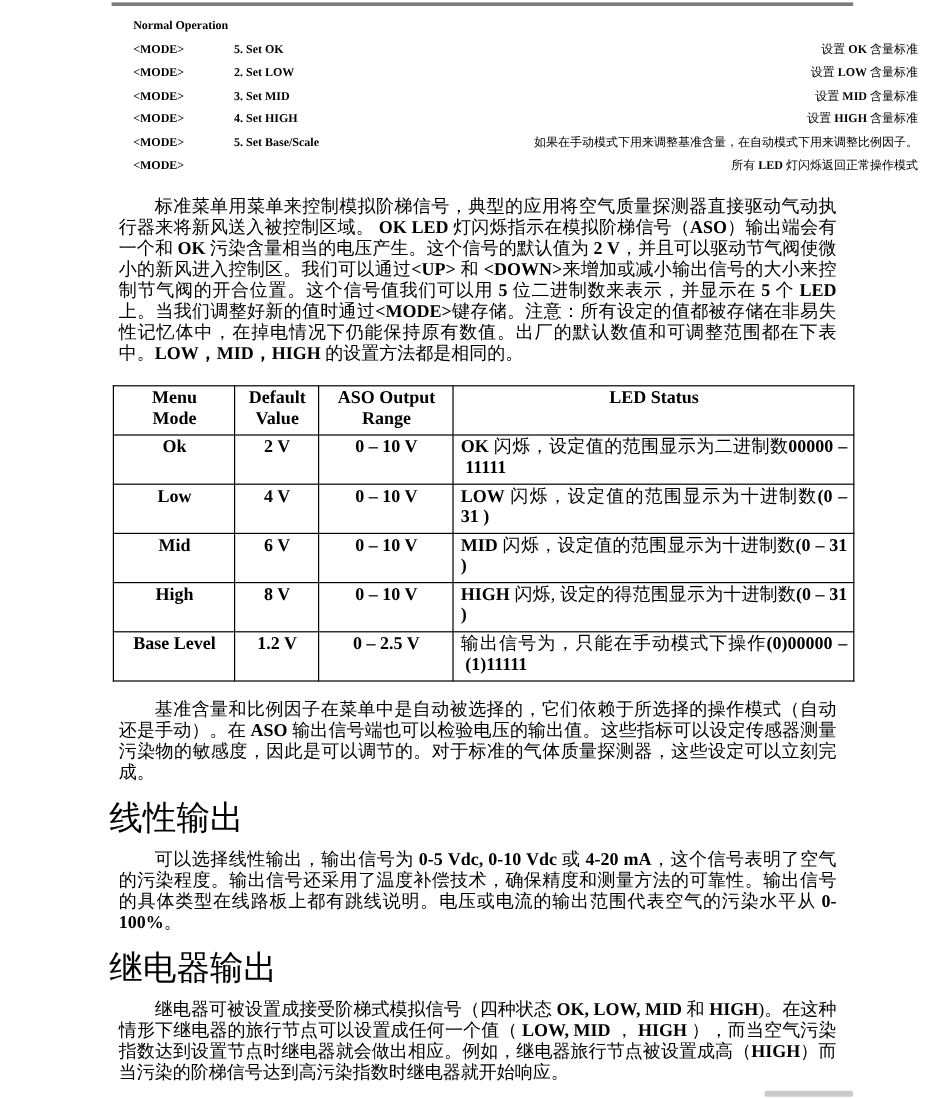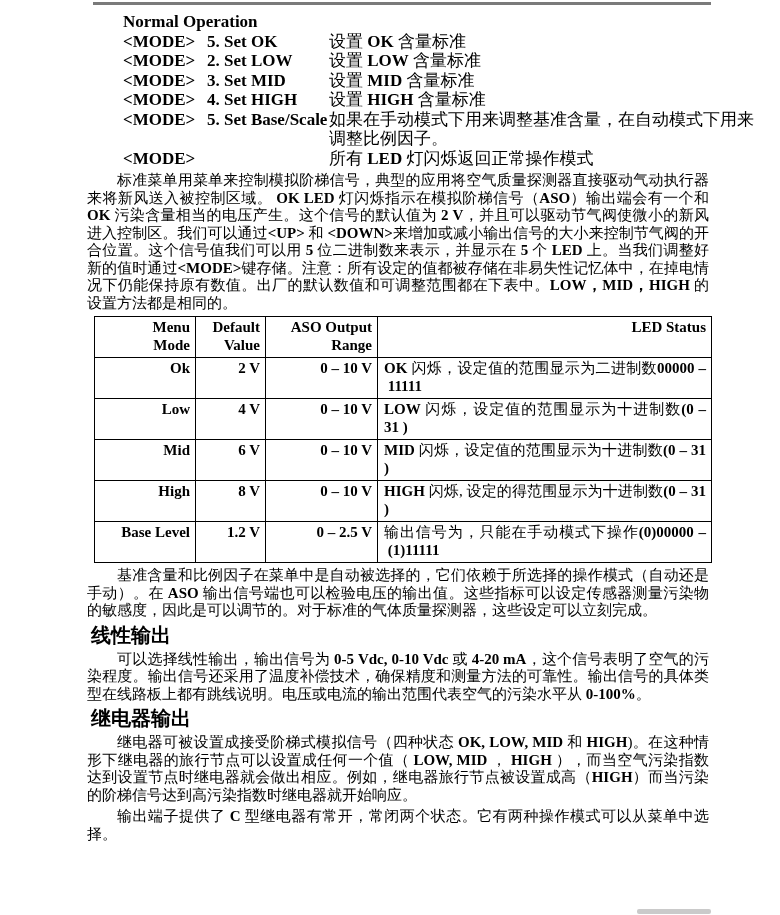--- a/index.html
+++ b/index.html
@@ -9,44 +9,44 @@
     font-family:"Liberation Serif","DejaVu Serif",serif;
   }
   .page { position:absolute; left:0; top:0; width:780px; height:915px;
           padding:8px 67px 0 83px; box-sizing:border-box; }
   .top-rule { position:absolute; left:93px; top:2px; width:618px; height:3px;
               background:#7a7a7a; }
   .scan-artifact { position:absolute; left:637px; top:909px; width:74px; height:5px;
                    background:#b4b4b4; opacity:.7; border-radius:2px; }
 
   
-  .mode-list { margin:4px -52px 0 40px; font-size:17px; line-height:19.5px; }
+  .mode-list { margin:4px -52px 0 28px; font-size:10px; line-height:19.5px; }
   .list-title { font-weight:bold; }
   .mode-row { display:flex; }
   .mode-row .key  { width:84px;  flex:none; font-weight:bold; }
   .mode-row .item { width:122px; flex:none; font-weight:bold; }
-  .mode-row .desc { flex:1; }
+  .mode-row .desc { flex:1;text-align:right; }
 
   
-  p.body-para { margin:4px; font-size:15px; line-height:17.5px;
+  p.body-para { margin:16px; font-size:15px; line-height:17.5px;
                 text-align:justify; text-indent:2em; }
 
   
   h2.sec-heading {
     font-family:"Liberation Sans","DejaVu Sans",sans-serif;
-    font-size:20px; font-weight:700; line-height:23px;
+    font-size:28px; font-weight:400; line-height:23px;
     margin:3px 0 1px 8px; text-indent:0;
   }
 
   
   table.tbl { border-collapse:collapse; table-layout:fixed;
               width:617px; margin:2px 0 2px 11px;
               font-size:15px; line-height:17.5px; }
   .tbl th, .tbl td { border:1.5px solid #000; vertical-align:top;
-                     text-align:right; padding:2px 5px 3px 6px; }
+                     text-align:center; padding:2px 5px 3px 6px; }
   .tbl th { font-weight:bold; white-space:pre-line; }
   .tbl td.c-bold { font-weight:bold; }
   .tbl td.c-led  { text-align:justify; }
 
   
   .lat { font-weight:bold; }
 </style>
 </head>
 <body>
 

